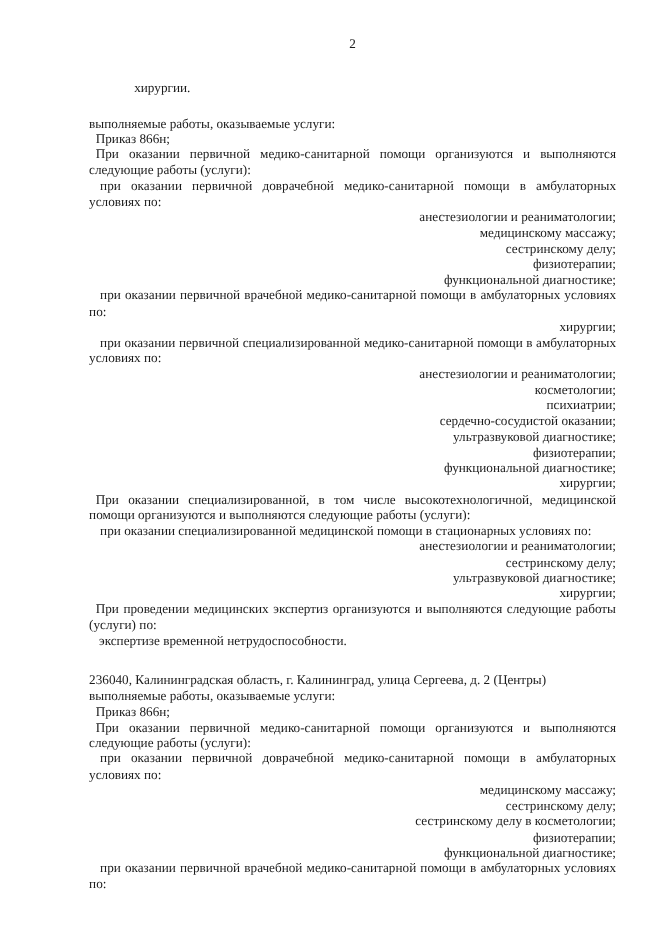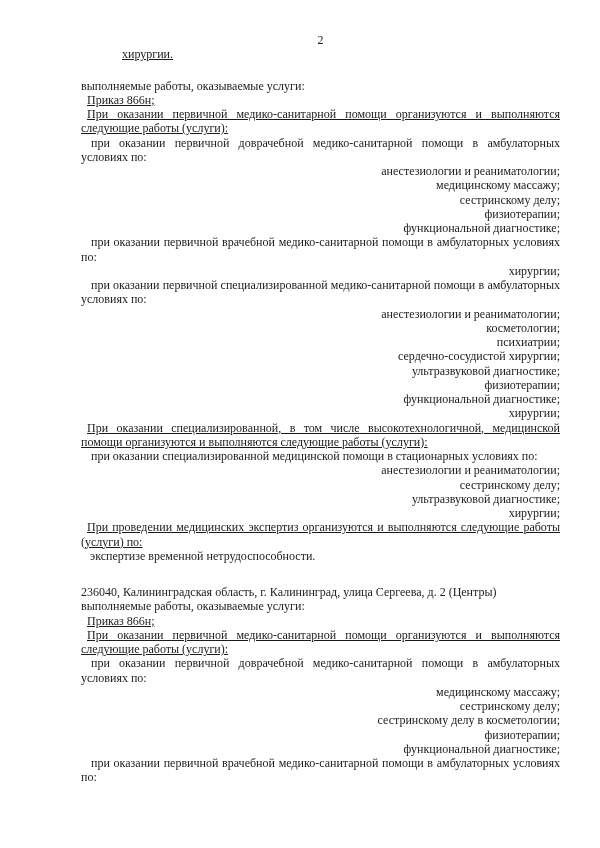--- a/index.html
+++ b/index.html
@@ -21,37 +21,35 @@
     box-sizing: border-box;
     width: 600px;
     height: 848px;
     padding: 33px 40px 0 81px;
     background: #ffffff;
   }
   .page-number {
     text-align: center;
   }
   .carryover {
-    margin-top: 0;
+    margin-top: 26px;
     margin-bottom: 17px;
     padding-left: 41px;
-    text-decoration: underline;
   }
   .location + .location {
     margin-top: 22px;
   }
   
   .p0 {
     text-align: justify;
     text-indent: 0;
   }
   .p1 {
     text-align: justify;
     text-indent: 6px;
-    text-decoration: underline;
   }
   .p2 {
     text-align: justify;
     text-indent: 10px;
   }
   .item {
     padding-left: 14px;
     text-align: right;
   }
   .item-sub {
@@ -74,21 +72,21 @@
         <div class="item">медицинскому массажу;</div>
         <div class="item">сестринскому делу;</div>
         <div class="item">физиотерапии;</div>
         <div class="item">функциональной диагностике;</div>
         <div class="p2">при оказании первичной врачебной медико-санитарной помощи в амбулаторных условиях по:</div>
         <div class="item">хирургии;</div>
         <div class="p2">при оказании первичной специализированной медико-санитарной помощи в амбулаторных условиях по:</div>
         <div class="item">анестезиологии и реаниматологии;</div>
         <div class="item">косметологии;</div>
         <div class="item">психиатрии;</div>
-        <div class="item">сердечно-сосудистой хирургии;</div>
+        <div class="item">сердечно-сосудистой оказании;</div>
         <div class="item">ультразвуковой диагностике;</div>
         <div class="item">физиотерапии;</div>
         <div class="item">функциональной диагностике;</div>
         <div class="item">хирургии;</div>
         <div class="p1">При оказании специализированной, в том числе высокотехнологичной, медицинской помощи организуются и выполняются следующие работы (услуги):</div>
         <div class="p2">при оказании специализированной медицинской помощи в стационарных условиях по:</div>
         <div class="item">анестезиологии и реаниматологии;</div>
         <div class="item">сестринскому делу;</div>
         <div class="item">ультразвуковой диагностике;</div>
         <div class="item">хирургии;</div>

